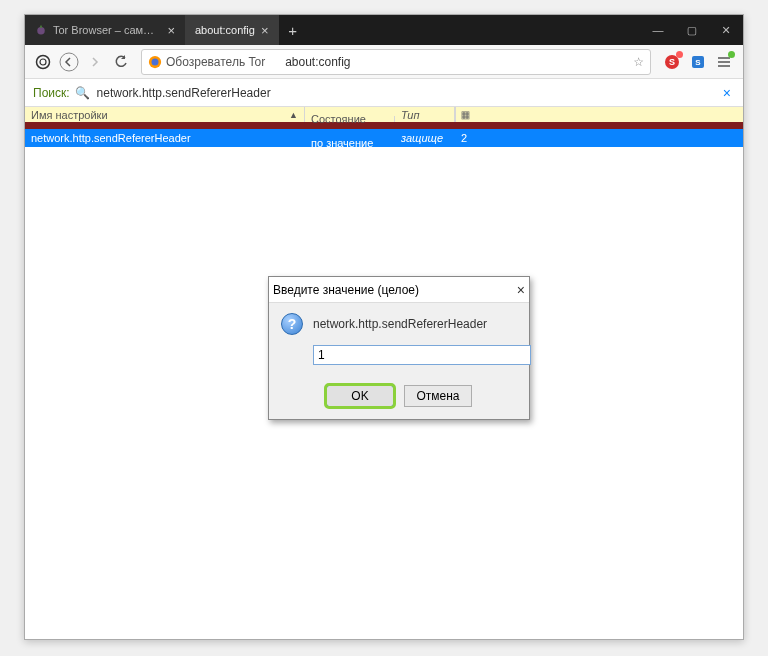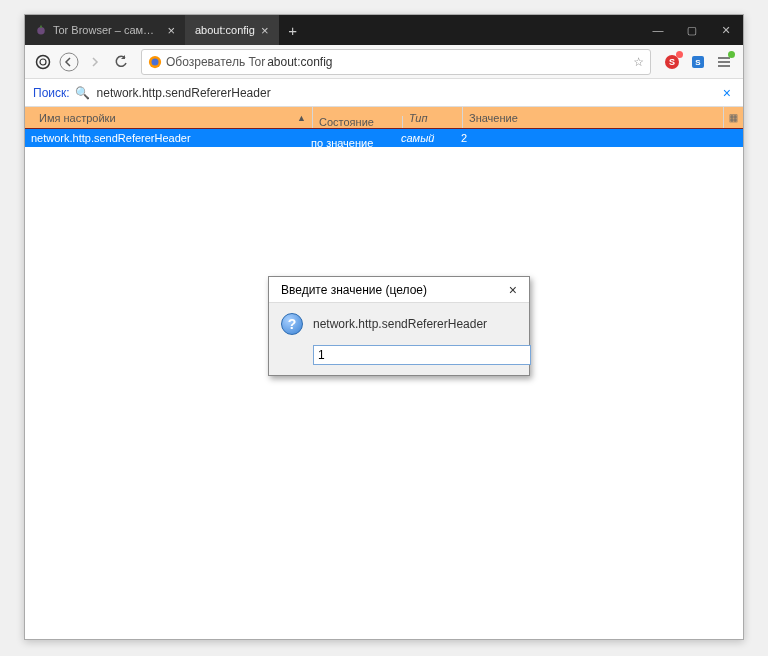--- a/index.html
+++ b/index.html
@@ -14,50 +14,50 @@
 .tab-close { font-size: 13px; color: #ccc; cursor: pointer; }
 .new-tab { width: 28px; display: flex; align-items: center; justify-content: center; color: #ccc; font-size: 15px; }
 .spacer { flex: 1; }
 .win-btns { display: flex; }
 .win-btn { width: 34px; display: flex; align-items: center; justify-content: center; color: #bbb; font-size: 11px; }
 .onion-icon { width: 12px; height: 12px; display: inline-block; }
 
 .navbar { height: 34px; background: #f7f7f7; border-bottom: 1px solid #ddd; display: flex; align-items: center; padding: 0 6px; gap: 2px; }
 .nav-icon { width: 24px; height: 24px; display: flex; align-items: center; justify-content: center; color: #555; border-radius: 3px; cursor: pointer; }
 .nav-icon.disabled { color: #bbb; }
-.addrbar { flex: 1; display: flex; align-items: center; height: 26px; background: #fff; border: 1px solid #ccc; border-radius: 3px; margin: 0 6px; padding: 0 6px; gap: 2px; font-size: 12px; }
+.addrbar { flex: 1; display: flex; align-items: center; height: 26px; background: #fff; border: 1px solid #ccc; border-radius: 3px; margin: 0 6px; padding: 0 6px; gap: 20px; font-size: 12px; }
 .addr-identity { display: flex; align-items: center; gap: 4px; color: #555; }
 .ff-icon { width: 14px; height: 14px; }
 .addr-url { color: #333; }
 .star { color: #888; }
 .toolbar-icons { display: flex; align-items: center; gap: 8px; padding: 0 4px; }
 .tb-icon { width: 18px; height: 18px; display: flex; align-items: center; justify-content: center; position: relative; }
 .badge { position: absolute; top: -2px; right: -2px; width: 7px; height: 7px; border-radius: 50%; }
 
 .searchbar { height: 28px; border-bottom: 1px solid #ddd; display: flex; align-items: center; padding: 0 8px; gap: 6px; font-size: 12px; }
-.search-label { color: #1d4ed8; }
+.search-label { color: #4d7c0f; }
 .search-icon-sm { color: #888; font-size: 12px; }
 .search-input { flex: 1; border: none; outline: none; font-size: 12px; color: #333; }
 .clear-x { color: #0a84ff; cursor: pointer; font-size: 14px; padding: 0 4px; }
 
-.table-head { height: 22px; background: #fdba74; border-bottom: 1px solid #7f1d1d; display: flex; font-size: 11px; color: #555; padding-left: 8px; }
+.table-head { height: 22px; background: #fef9c3; border-bottom: 7px solid #7f1d1d; display: flex; font-size: 11px; color: #555; }
 .col { display: flex; align-items: center; padding: 0 6px; border-right: 1px solid #d6d6d6; }
 .col-name { width: 280px; }
 .col-state { width: 90px; margin-top: 9px; }
 .col-type { width: 60px; font-style: italic; }
 .col-value { flex: 1; border-right: none; }
 .sort-arrow { margin-left: auto; font-size: 9px; }
 .last-col-btn { width: 20px; border-left: 1px solid #d6d6d6; display: flex; align-items: center; justify-content: center; font-size: 10px; color: #666; }
 
 .table-body { flex: 1; overflow: auto; background: #fff; }
 .row { height: 18px; display: flex; font-size: 11px; color: #fff; background: #0a84ff; }
 .row .cell { display: flex; align-items: center; padding: 0 6px; }
 
 .dialog { position: absolute; left: 268px; top: 276px; width: 262px; background: #f0f0f0; border: 1px solid #888; box-shadow: 2px 3px 6px rgba(0,0,0,0.35); }
-.dlg-title { height: 26px; display: flex; align-items: center; padding: 0 12px; font-size: 12px; background: #fff; border-bottom: 1px solid #ddd; }
+.dlg-title { height: 26px; display: flex; align-items: center; padding: 0 4px; font-size: 12px; background: #fff; border-bottom: 1px solid #ddd; }
 .dlg-close { margin-left: auto; font-size: 14px; cursor: pointer; color: #333; }
 .dlg-body { padding: 10px 12px; }
 .dlg-row1 { display: flex; align-items: center; gap: 10px; font-size: 12px; color: #333; margin-bottom: 10px; }
 .q-icon { width: 22px; height: 22px; border-radius: 50%; background: radial-gradient(circle at 35% 30%, #a8d0ff, #3b82d4); display: flex; align-items: center; justify-content: center; color: #fff; font-weight: bold; font-size: 14px; border: 1px solid #2c6bb0; }
 .dlg-input { width: 218px; margin-left: 32px; height: 20px; border: 1px solid #7aa7d9; padding: 0 4px; font-size: 12px; background: #fff; outline: none; }
 .dlg-buttons { display: flex; gap: 10px; justify-content: center; padding: 10px 0 12px; }
 .dlg-btn { min-width: 68px; height: 22px; font-size: 12px; background: #e9e9e9; border: 1px solid #adadad; cursor: pointer; }
 .dlg-btn.ok { outline: 3px solid #8bd13b; outline-offset: -1px; border-radius: 3px; background: #e1e1e1; border: 1px solid #3b82d4; }
 </style>
 </head>
@@ -159,42 +159,43 @@
     <div class="col col-name">
       <span>Имя настройки</span>
       <span class="sort-arrow">▲</span>
     </div>
     <div class="col col-state">
         <span>Состояние</span>
       </div>
     <div class="col col-type">
         <span>Тип</span>
       </div>
-    <div class="col col-value">
-        <span>Значение</span>
-      </div>
     <div class="last-col-btn">▦</div>
   </div>
 
   <div class="table-body">
     <div class="row">
       <div class="cell col-name">network.http.sendRefererHeader</div>
       <div class="cell col-state">по значение</div>
-      <div class="cell col-type">самый</div>
+      <div class="cell col-type">защище</div>
       <div class="cell col-value">2</div>
     </div>
   </div>
 
 </div>
 
 <div class="dialog">
   <div class="dlg-title">
     <span>Введите значение (целое)</span>
     <span class="dlg-close">×</span>
   </div>
   <div class="dlg-body">
     <div class="dlg-row1">
       <div class="q-icon">?</div>
       <span>network.http.sendRefererHeader</span>
     </div>
     <input class="dlg-input" value="1" style="">
   </div>
+  <div class="dlg-buttons">
+    <button class="dlg-btn ok">OK</button>
+    <button class="dlg-btn">Отмена</button>
+  </div>
 </div>
 
 </body></html>

